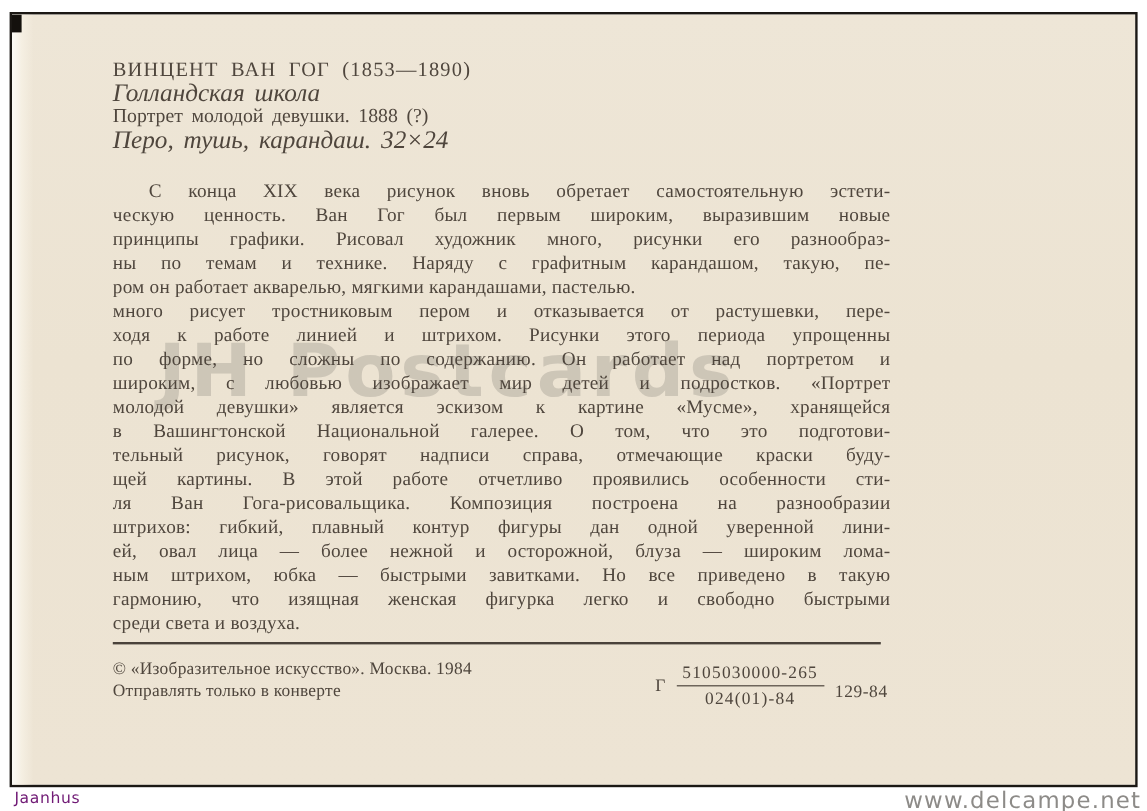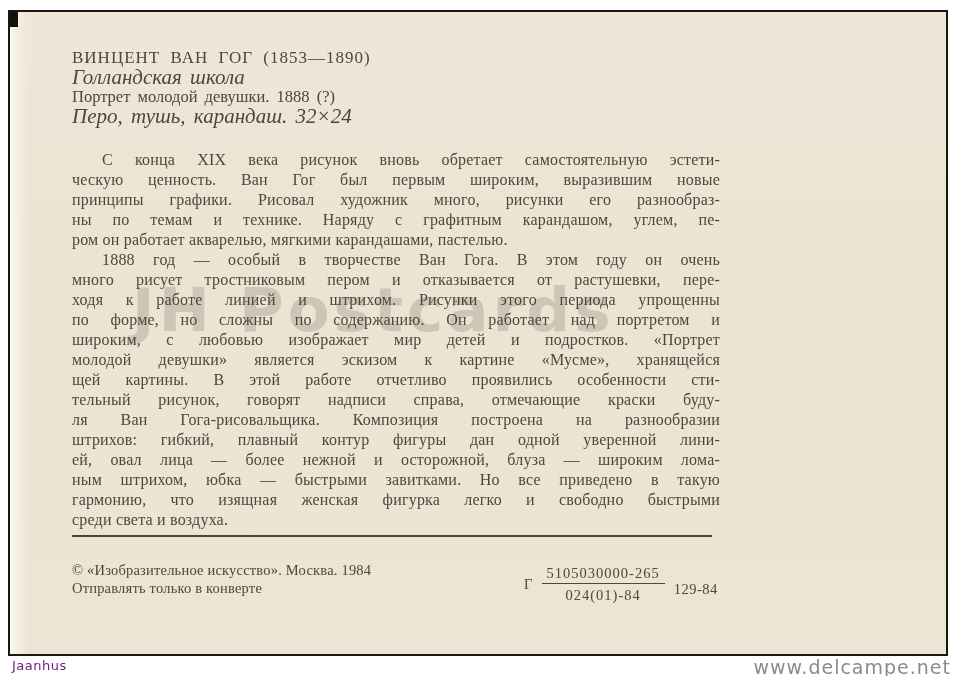--- a/index.html
+++ b/index.html
@@ -18,37 +18,37 @@
   }
   .card .left-sheen {
     position:absolute; left:0; top:0; bottom:0; width:18px;
     background:linear-gradient(90deg,#fbfaf6 0%,#f5efe2 45%,rgba(245,239,226,0) 100%);
   }
   .corner-notch {
     position:absolute; left:0; top:0; width:8px; height:15px; background:#14110d;
   }
   
   .content {
-    position:absolute; left:62px; top:36px; width:648px;
+    position:absolute; left:84px; top:36px; width:648px;
     color:#4f463d;
   }
   .hdr { line-height:19.5px; }
   .hdr .artist  { font-size:17px; letter-spacing:1px; word-spacing:5px; }
   .hdr .ital    { font-style:italic; font-size:21px; word-spacing:3px; }
   .hdr .plain   { font-size:16.5px; word-spacing:3px; }
   .bodytxt { margin-top:24px; font-size:16px; line-height:20px; letter-spacing:0.2px; }
   .bodytxt .line { text-align:justify; text-align-last:justify; white-space:normal; }
   .bodytxt .line.first { text-indent:30px; }
   .bodytxt .line.last  { text-align-last:left; }
   .divider {
     margin-top:5px; width:640px; height:0;
     border-top:2px solid #4a423a;
   }
   
-  .imprint { position:relative; margin-top:24px; font-size:14.5px; line-height:18px; letter-spacing:0.2px; }
+  .imprint { position:relative; margin-top:12px; font-size:14.5px; line-height:18px; letter-spacing:0.2px; }
   .catalog {
     position:absolute; left:452px; top:3px;
     display:flex; align-items:center; gap:9px;
     font-size:14.5px;
   }
   .catalog .frac { display:inline-block; text-align:center; }
   .catalog .num { padding:0 5px 1px; letter-spacing:1px; }
   .catalog .den { border-top:1.5px solid #4f463d; padding:2px 8px 0; letter-spacing:1px; }
   .catalog .suffix { margin-top:10px; letter-spacing:0.5px; }
   
@@ -87,30 +87,30 @@
         <div class="artist">ВИНЦЕНТ ВАН ГОГ (1853—1890)</div>
         <div class="ital">Голландская школа</div>
         <div class="plain">Портрет молодой девушки. 1888 (?)</div>
         <div class="ital">Перо, тушь, карандаш. 32×24</div>
       </div>
 
       <div class="bodytxt">
           <div class="line first">С конца XIX века рисунок вновь обретает самостоятельную эстети-</div>
           <div class="line">ческую ценность. Ван Гог был первым широким, выразившим новые</div>
           <div class="line">принципы графики. Рисовал художник много, рисунки его разнообраз-</div>
-          <div class="line">ны по темам и технике. Наряду с графитным карандашом, углем, пе-</div>
+          <div class="line">ны по темам и технике. Наряду с графитным карандашом, такую, пе-</div>
           <div class="line last">ром он работает акварелью, мягкими карандашами, пастелью.</div>
-          <div class="line first">1888 год — особый в творчестве Ван Гога. В этом году он очень</div>
           <div class="line">много рисует тростниковым пером и отказывается от растушевки, пере-</div>
           <div class="line">ходя к работе линией и штрихом. Рисунки этого периода упрощенны</div>
           <div class="line">по форме, но сложны по содержанию. Он работает над портретом и</div>
           <div class="line">широким, с любовью изображает мир детей и подростков. «Портрет</div>
           <div class="line">молодой девушки» является эскизом к картине «Мусме», хранящейся</div>
+          <div class="line">в Вашингтонской Национальной галерее. О том, что это подготови-</div>
+          <div class="line">тельный рисунок, говорят надписи справа, отмечающие краски буду-</div>
           <div class="line">щей картины. В этой работе отчетливо проявились особенности сти-</div>
-          <div class="line">тельный рисунок, говорят надписи справа, отмечающие краски буду-</div>
           <div class="line">ля Ван Гога-рисовальщика.  Композиция построена на разнообразии</div>
           <div class="line">штрихов: гибкий, плавный контур фигуры дан одной уверенной лини-</div>
           <div class="line">ей, овал лица — более нежной и осторожной, блуза — широким лома-</div>
           <div class="line">ным штрихом, юбка — быстрыми завитками. Но все приведено в такую</div>
           <div class="line">гармонию, что изящная женская фигурка легко и свободно быстрыми</div>
           <div class="line last">среди света и воздуха.</div>
         </div>
 
       <div class="divider"></div>
 

